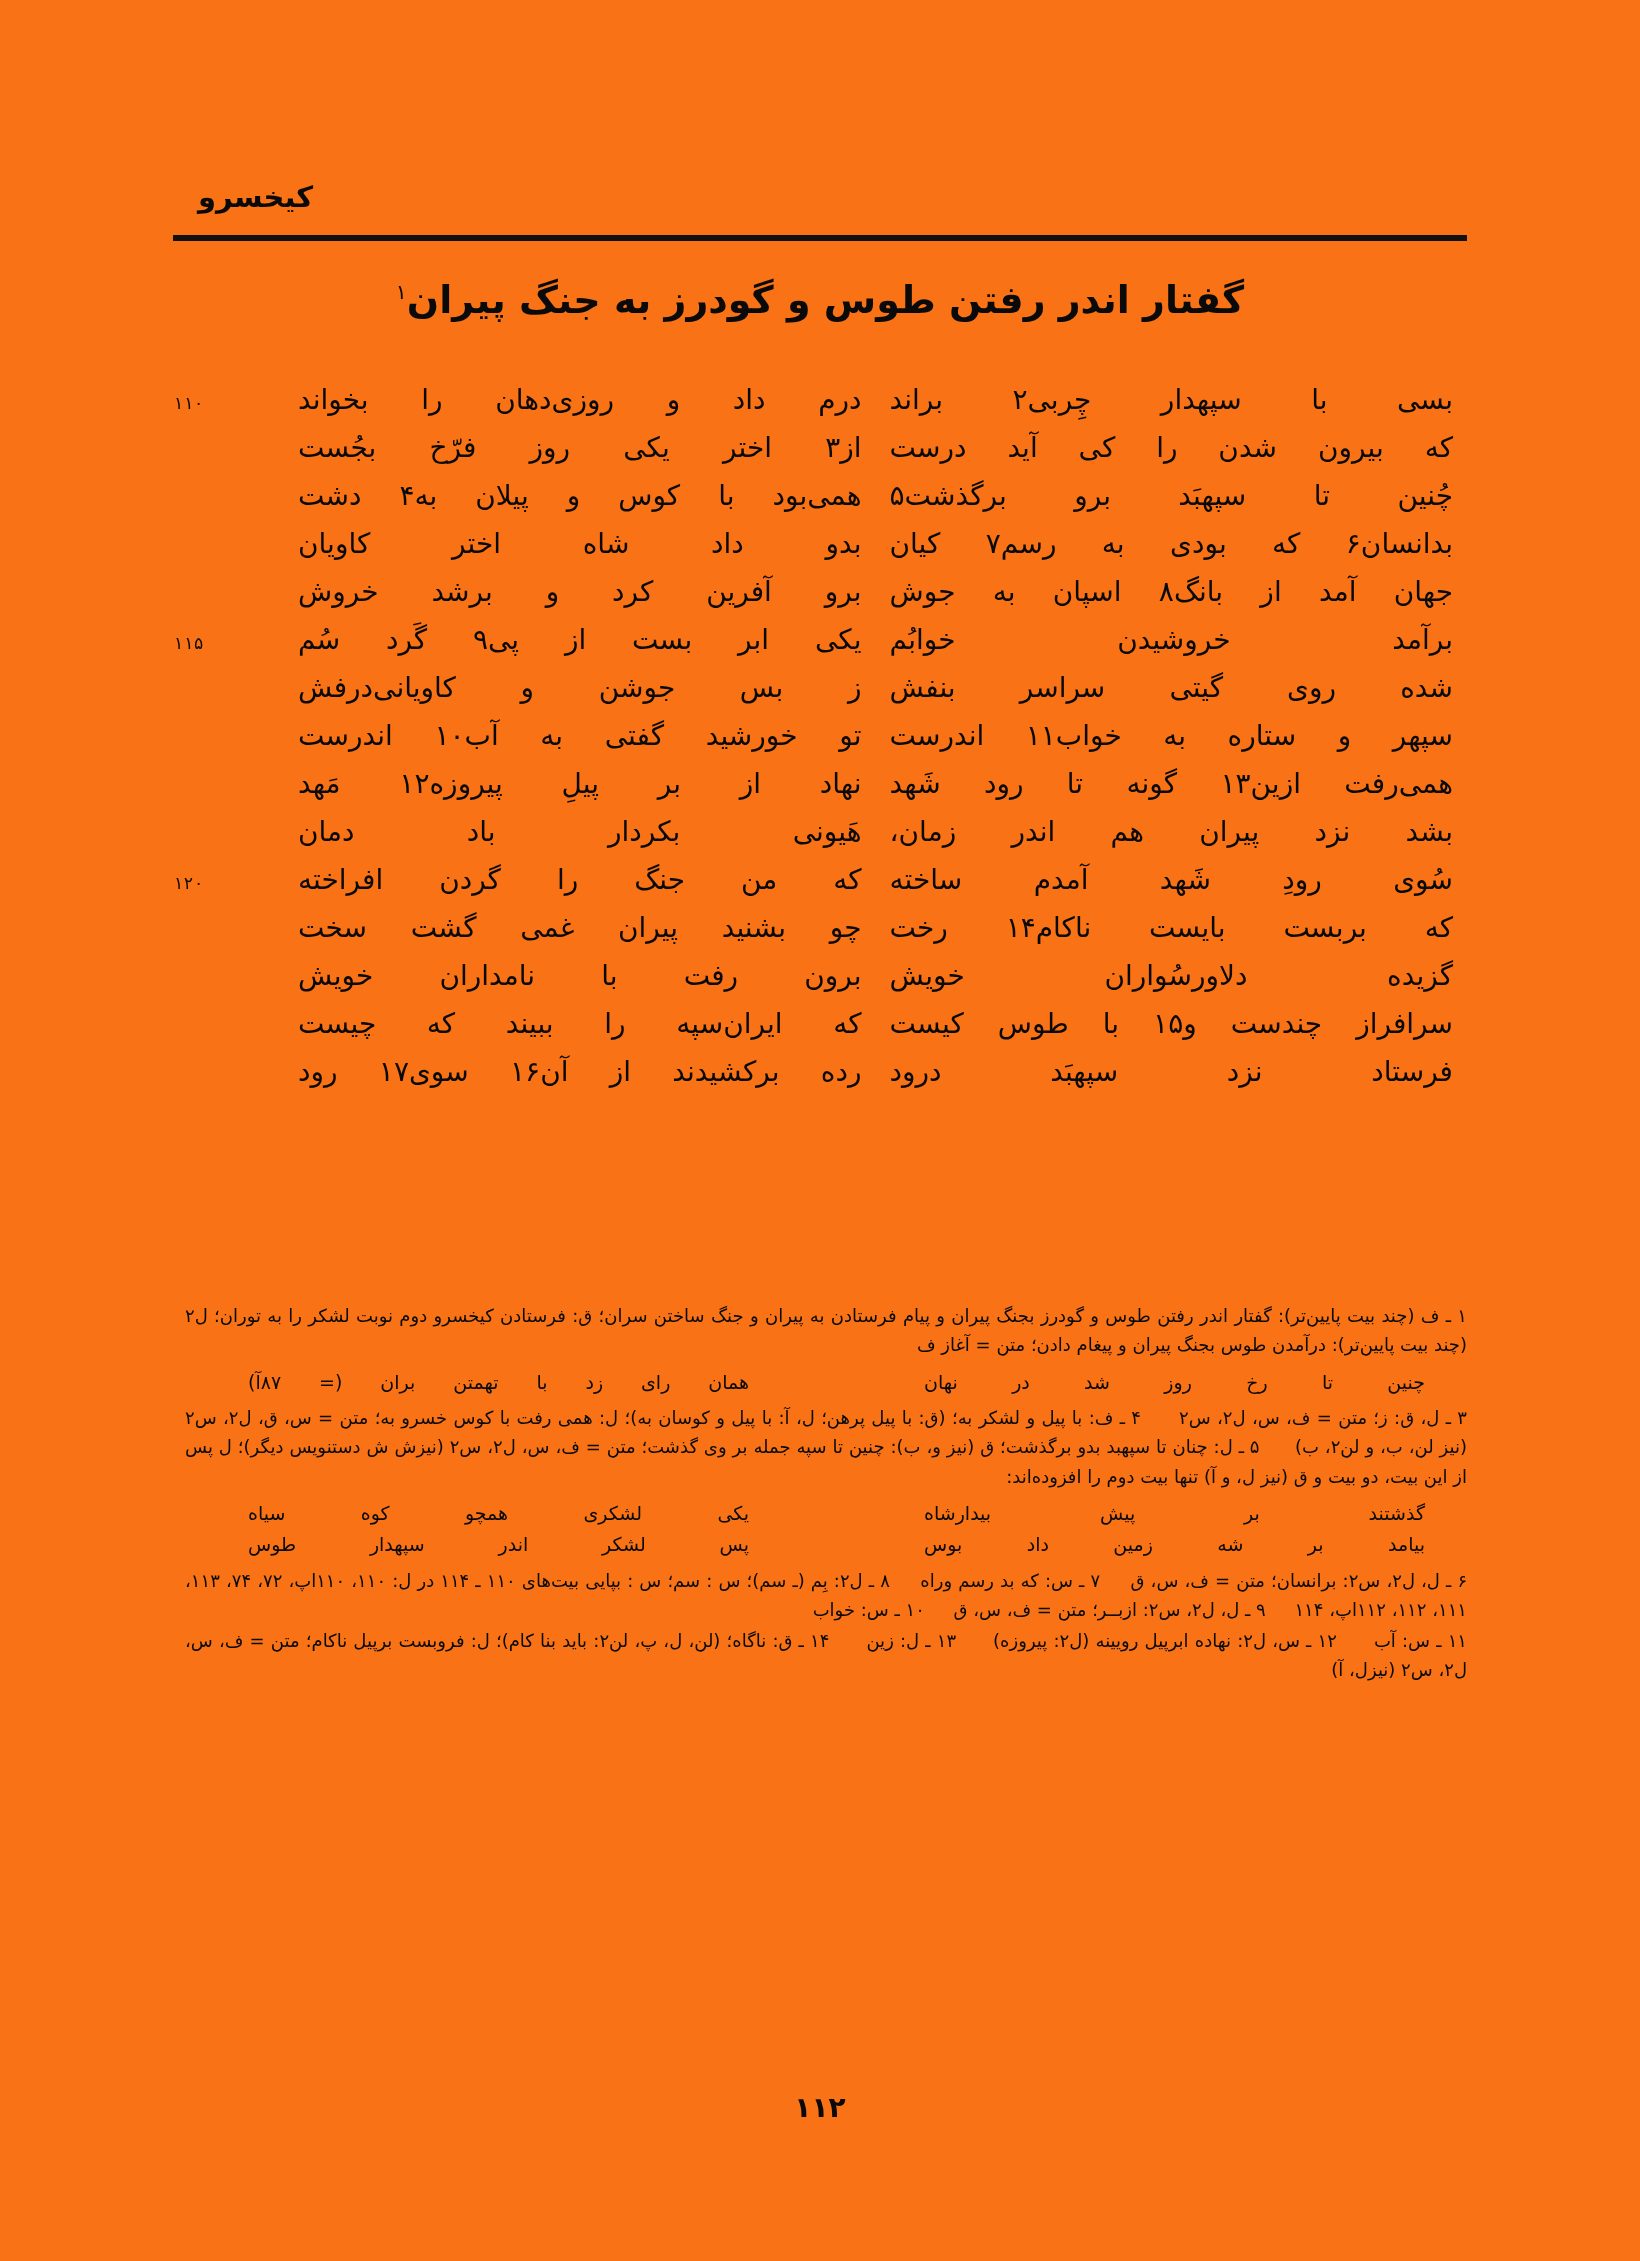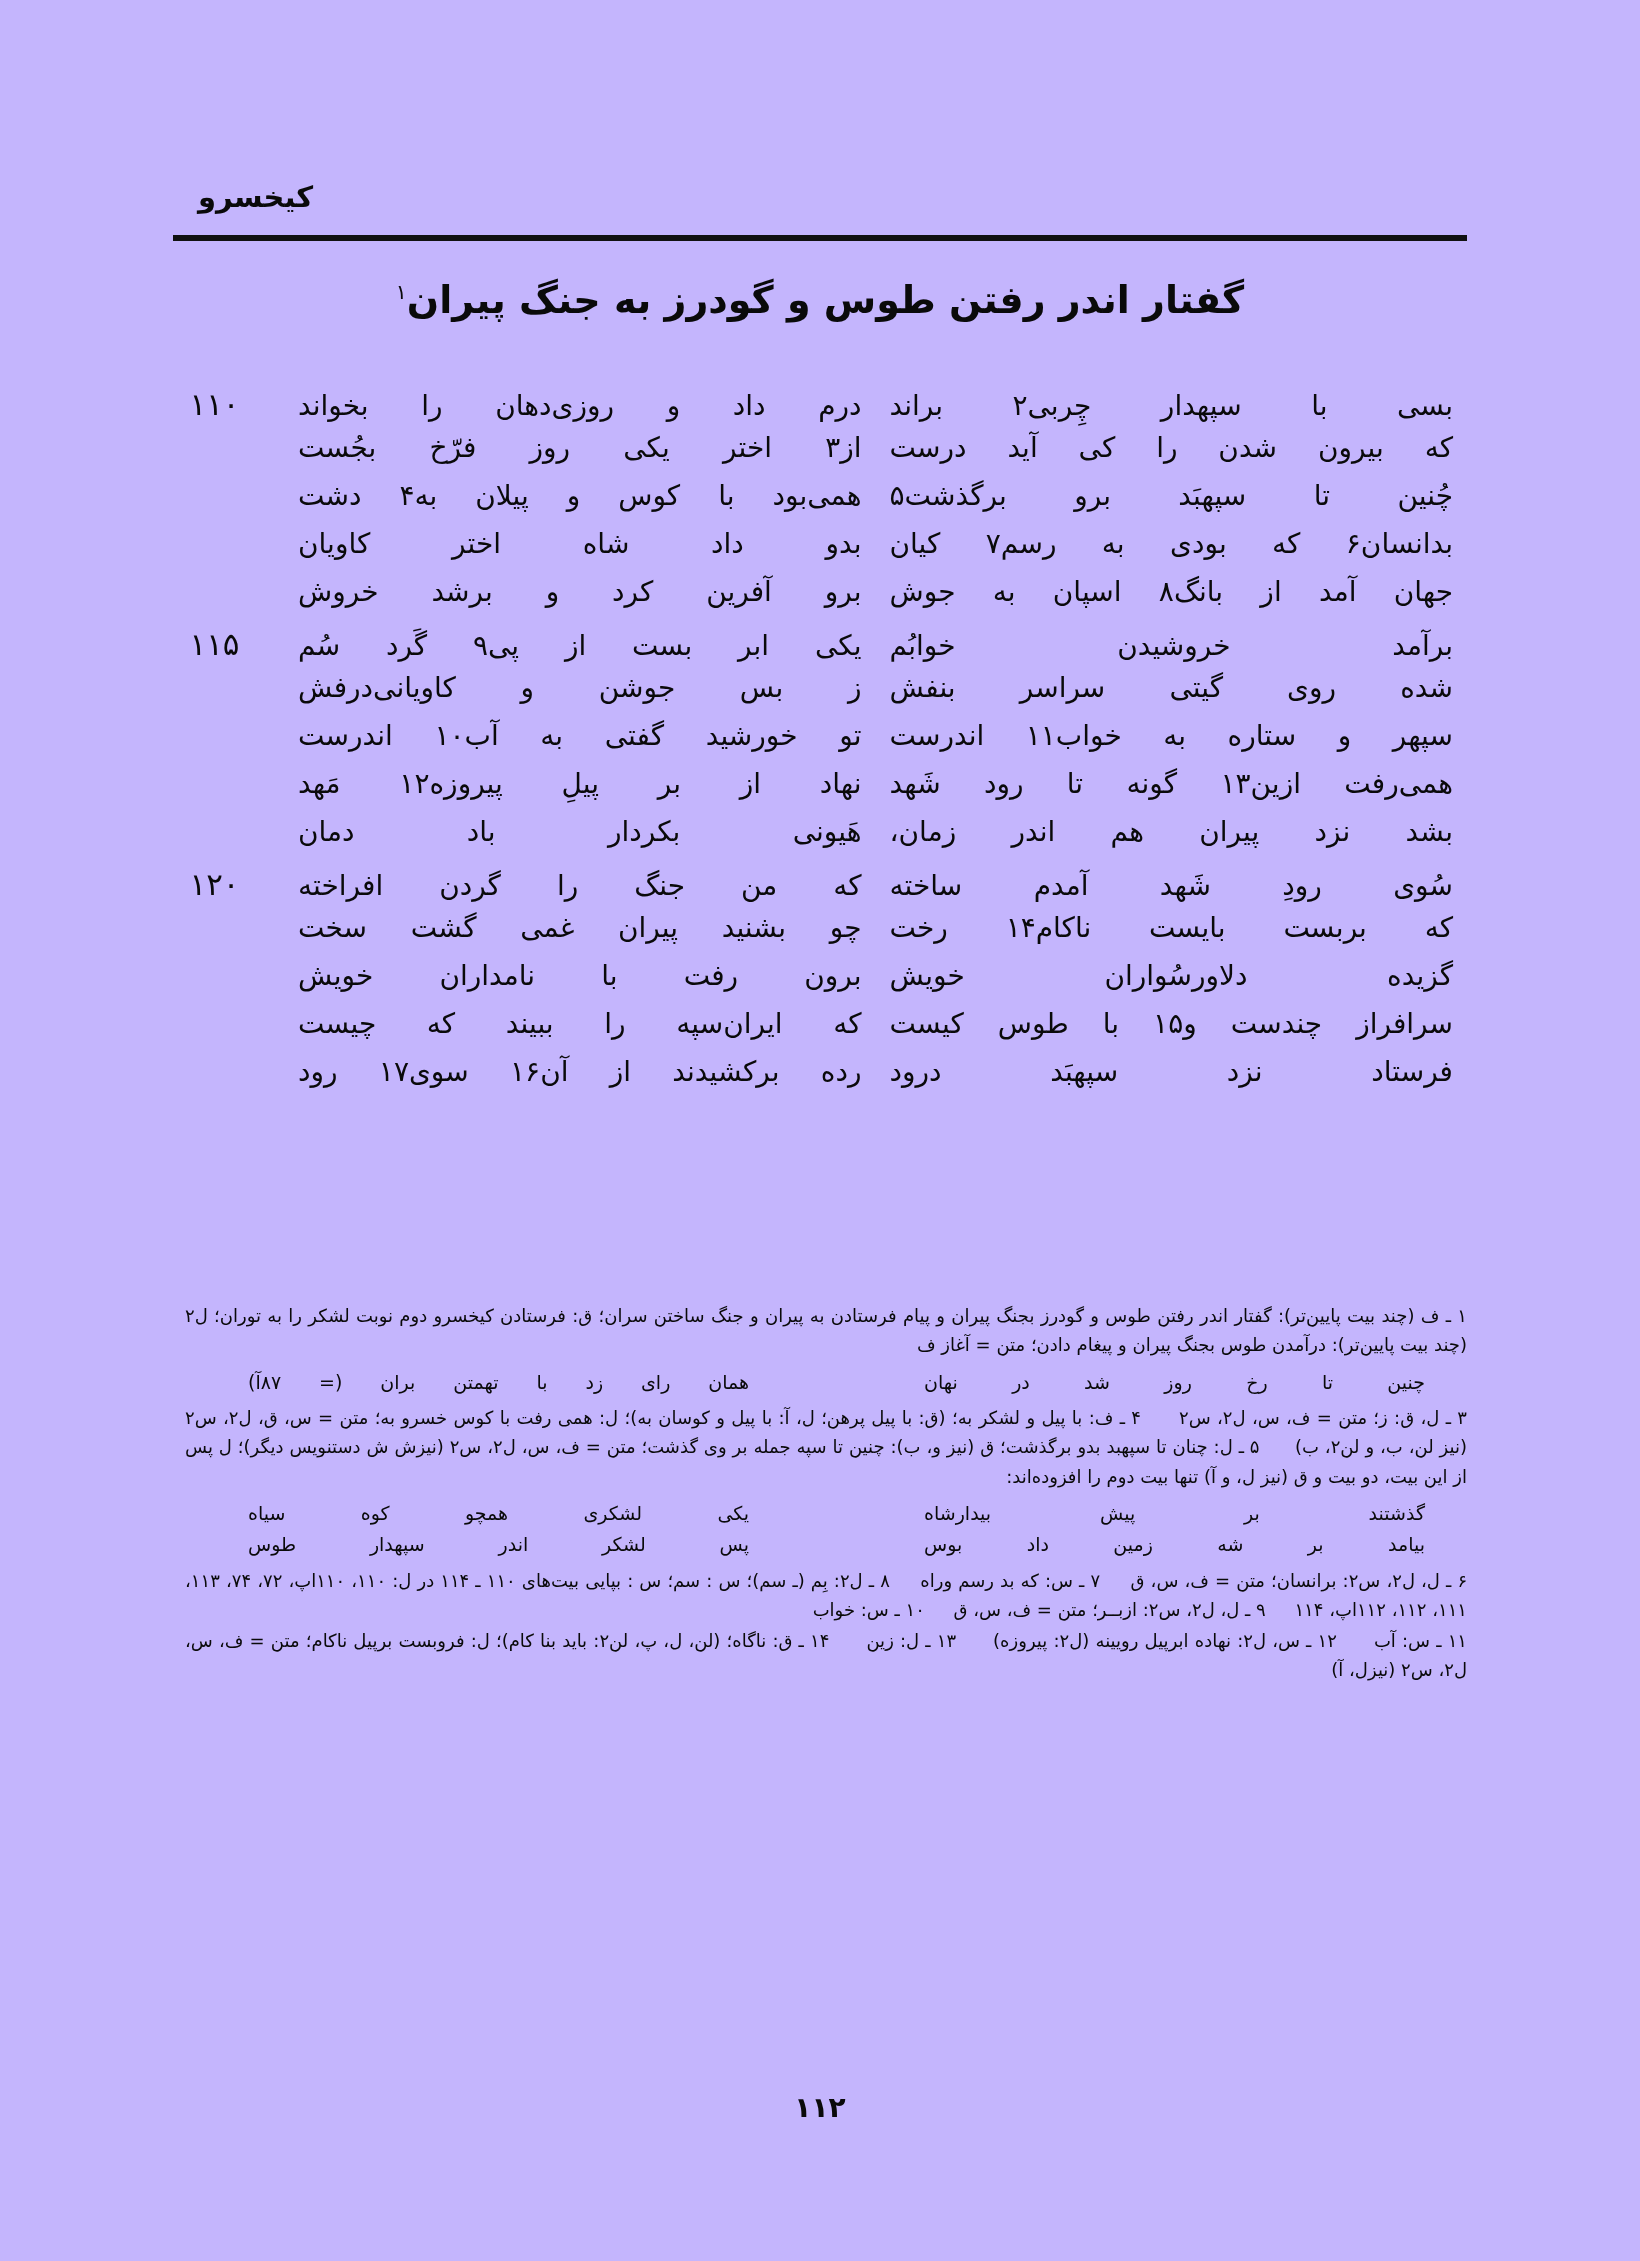--- a/index.html
+++ b/index.html
@@ -9,21 +9,21 @@
     background: #ffffff;
   }
   body {
     font-family: "DejaVu Sans", "Liberation Sans", sans-serif;
     color: #0a0a0a;
   }
   .page {
     position: relative;
     width: 1640px;
     height: 2261px;
-    background: #c4b5fd;
+    background: #f97316;
     overflow: hidden;
     box-sizing: border-box;
   }
   .sheet {
     position: absolute;
     inset: 0;
     padding: 0;
   }
 
   
@@ -81,24 +81,25 @@
   .verse-row {
     display: flex;
     flex-direction: row;
     align-items: baseline;
     height: 48px;
     font-size: 28px;
   }
   .verse-num {
     width: 83px;
     flex: 0 0 83px;
-    text-align: center;
-    font-size: 31px;
+    text-align: left;
+    font-size: 17px;
     letter-spacing: 0.7px;
     padding-top: 2.8px;
+    font-family: Liberation Mono, monospace;
   }
   .hemistich {
     flex: 1 1 0;
     display: flex;
     justify-content: space-between;
     white-space: nowrap;
     padding-left: 18px;
     padding-right: 18px;
     letter-spacing: 0px;
   }

